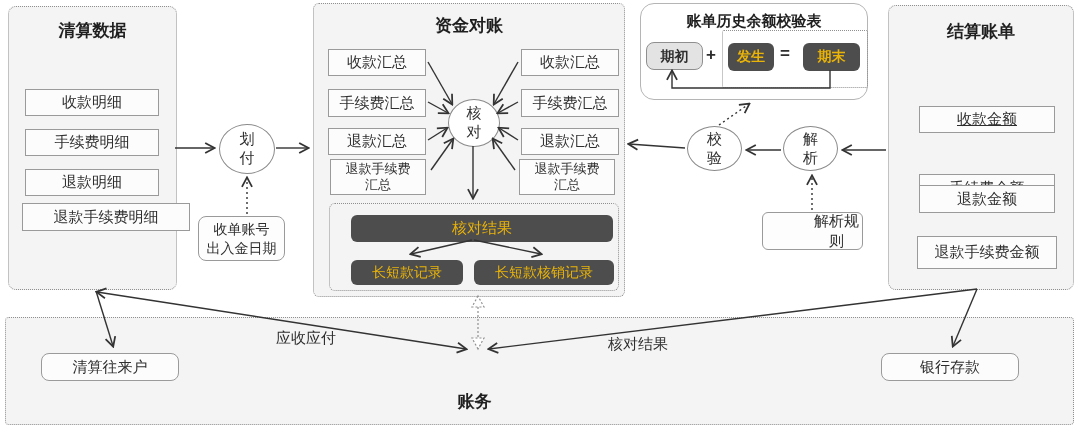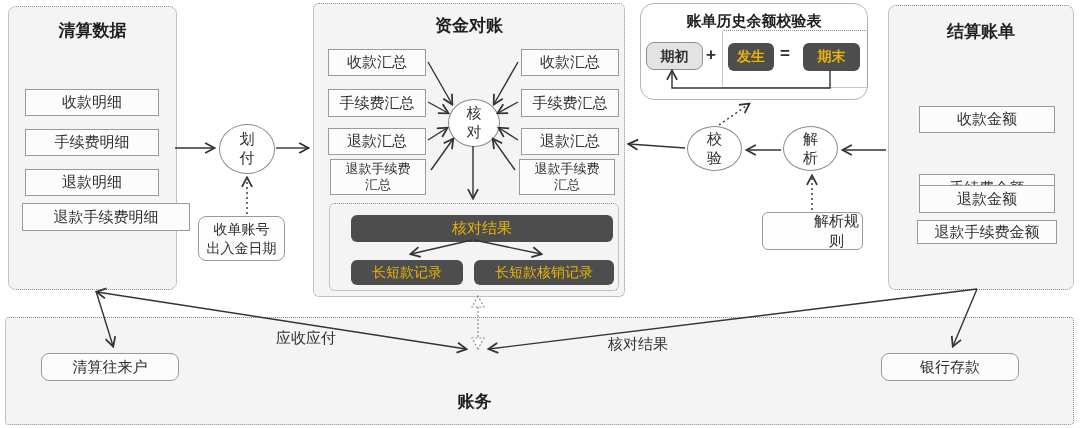--- a/index.html
+++ b/index.html
@@ -103,24 +103,24 @@
   </div>
 
   <div class="circle pre" style="left:687px;top:126px;width:55px;height:45px;">校
 验</div>
   <div class="circle pre" style="left:783px;top:126px;width:55px;height:45px;">解
 析</div>
   <div class="whitebox" style="left:762px;top:212px;width:101px;height:38px;border-radius:6px;font-size:15px;padding-left:48px;">解析规则</div>
 
   <div class="panel" style="left:888px;top:5px;width:184px;height:283px;">
     <div class="panel-title" style="top:14px;">结算账单</div>
-    <div class="item" style="left:30px;top:100px;width:136px;height:27px;">收款金额</div>
+    <div class="item" style="left:30px;top:100px;width:136px;height:27px;text-decoration:underline;">收款金额</div>
     <div class="item" style="left:30px;top:140px;width:136px;height:28px;margin-top:28px;">手续费金额</div>
     <div class="item" style="left:30px;top:179px;width:136px;height:28px;">退款金额</div>
-    <div class="item" style="left:28px;top:214px;width:140px;height:24px;text-align:right;">退款手续费金额</div>
+    <div class="item" style="left:28px;top:230px;width:140px;height:33px;text-align:right;">退款手续费金额</div>
   </div>
 
   <div class="panel" style="left:5px;top:317px;width:1067px;height:106px;border-radius:4px;">
     <div class="item" style="left:35px;top:35px;width:138px;height:28px;border-radius:8px;">清算往来户</div>
     <div class="item" style="left:875px;top:35px;width:138px;height:28px;border-radius:8px;">银行存款</div>
     <div class="panel-title" style="top:72px;left:-130px;">账务</div>
   </div>
 
   <div class="edge-label" style="left:276px;top:329px;">应收应付</div>
   <div class="edge-label" style="left:608px;top:335px;">核对结果</div>

